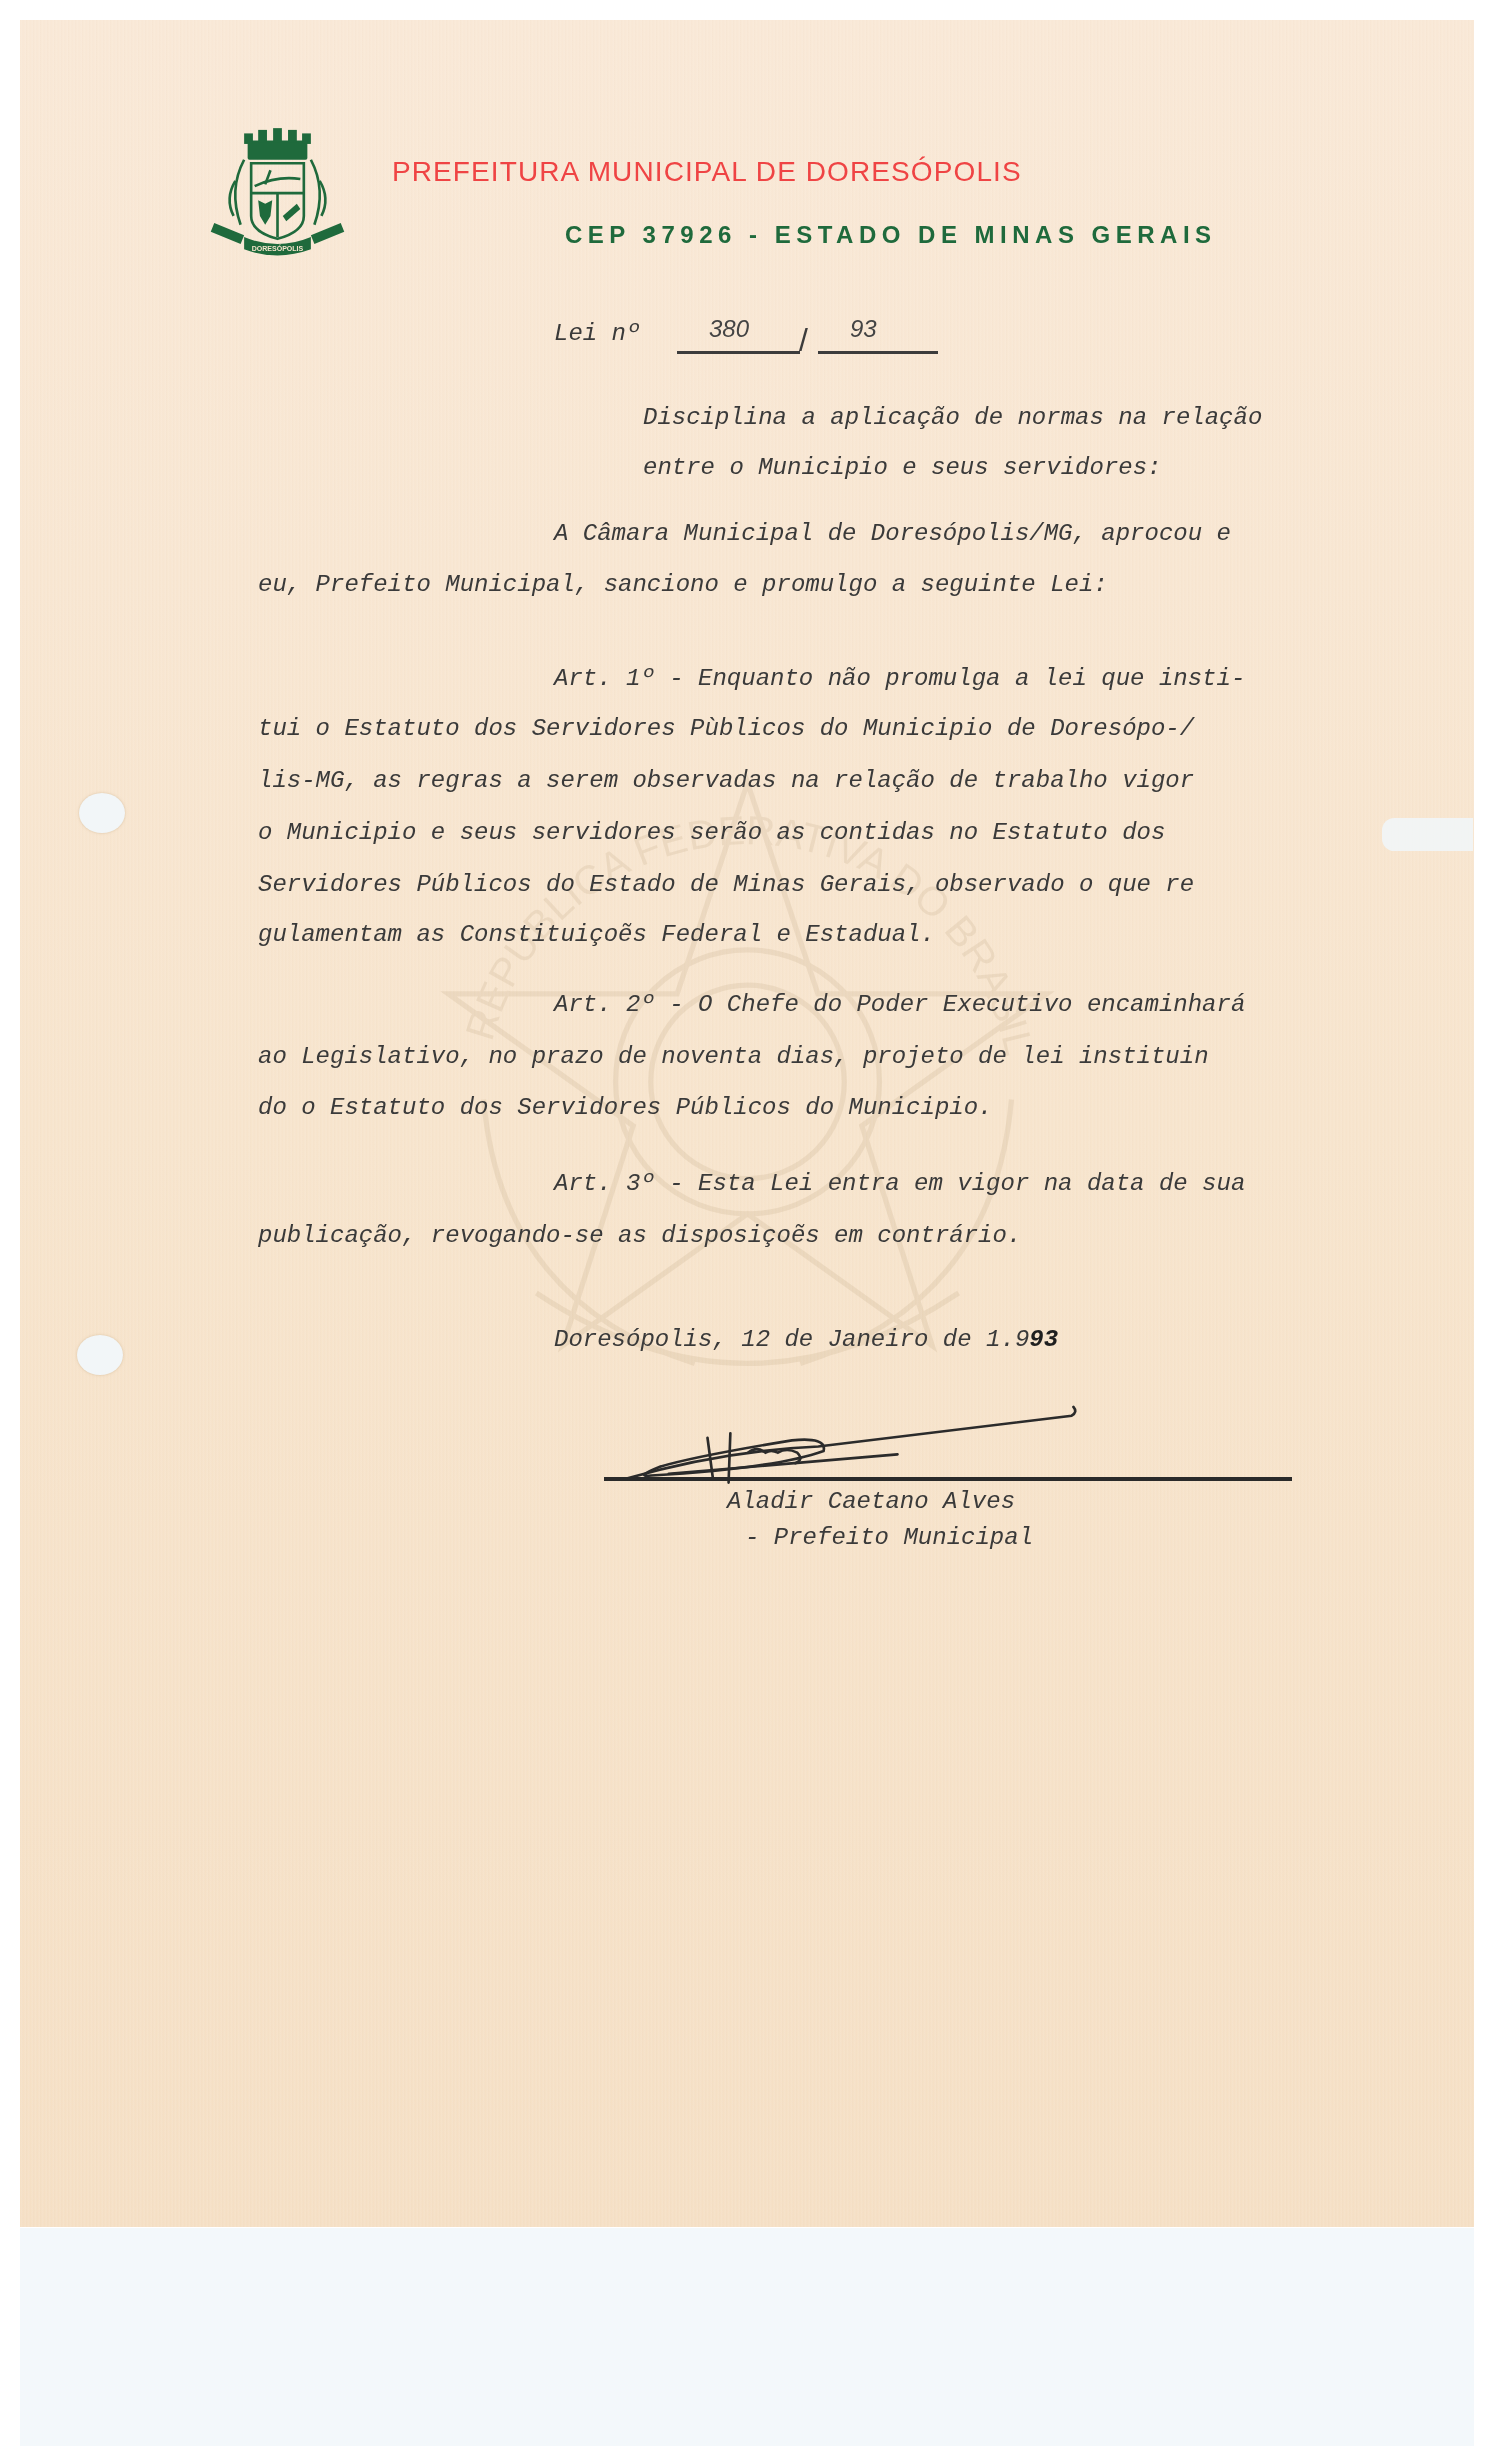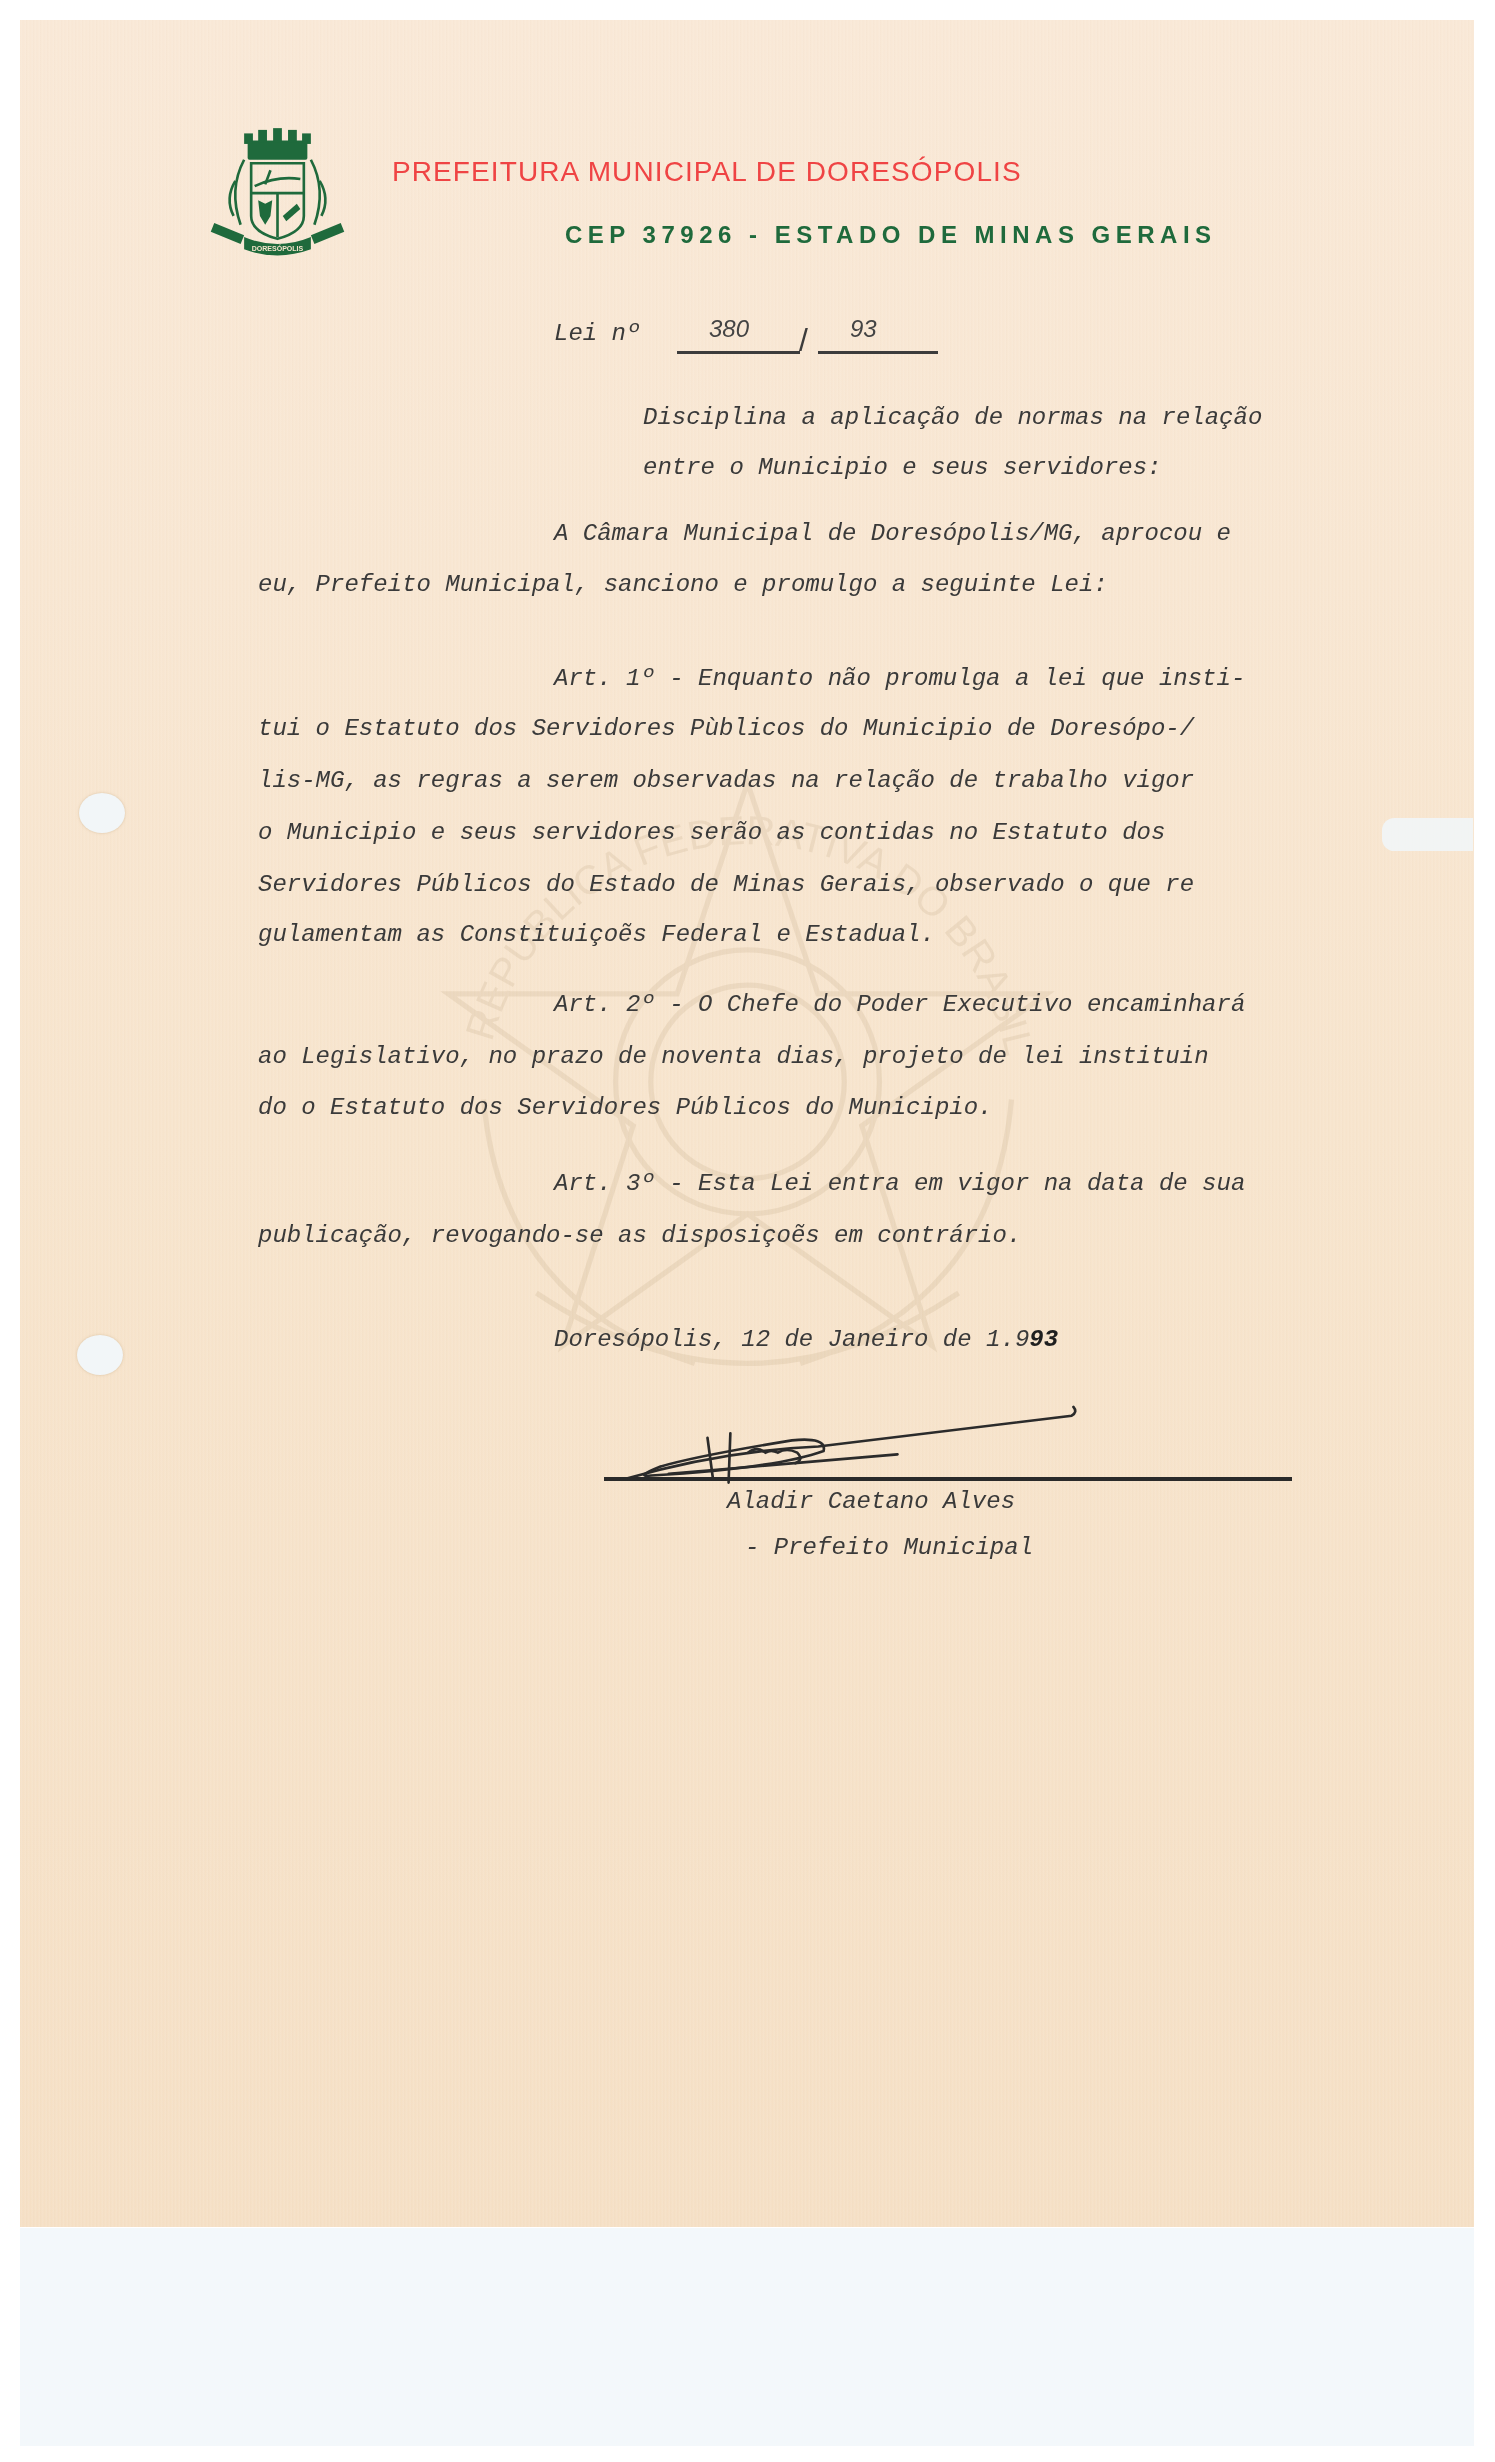--- a/index.html
+++ b/index.html
@@ -118,14 +118,14 @@
     <path d="M10,92 Q120,60 230,55 Q350,40 518,20 Q525,16 520,10"></path>
     <path d="M50,78 Q90,66 200,48 Q240,44 236,60 Q180,80 40,88 Q20,90 50,78"></path>
     <path d="M110,90 L104,45"></path>
     <path d="M128,96 L130,40"></path>
     <path d="M150,62 Q160,54 170,62 Q176,58 184,62 Q194,56 206,62 Q214,70 204,74"></path>
     <path d="M60,86 L320,64"></path>
   </g>
 </svg>
 <div class="sigline"></div>
 <div class="line" style="left:727px; top:1484px;">Aladir Caetano Alves</div>
-<div class="line" style="left:745px; top:1520px;margin-top:10px;">- Prefeito Municipal</div>
+<div class="line" style="left:745px; top:1520px;">- Prefeito Municipal</div>
 
 
 </body></html>

